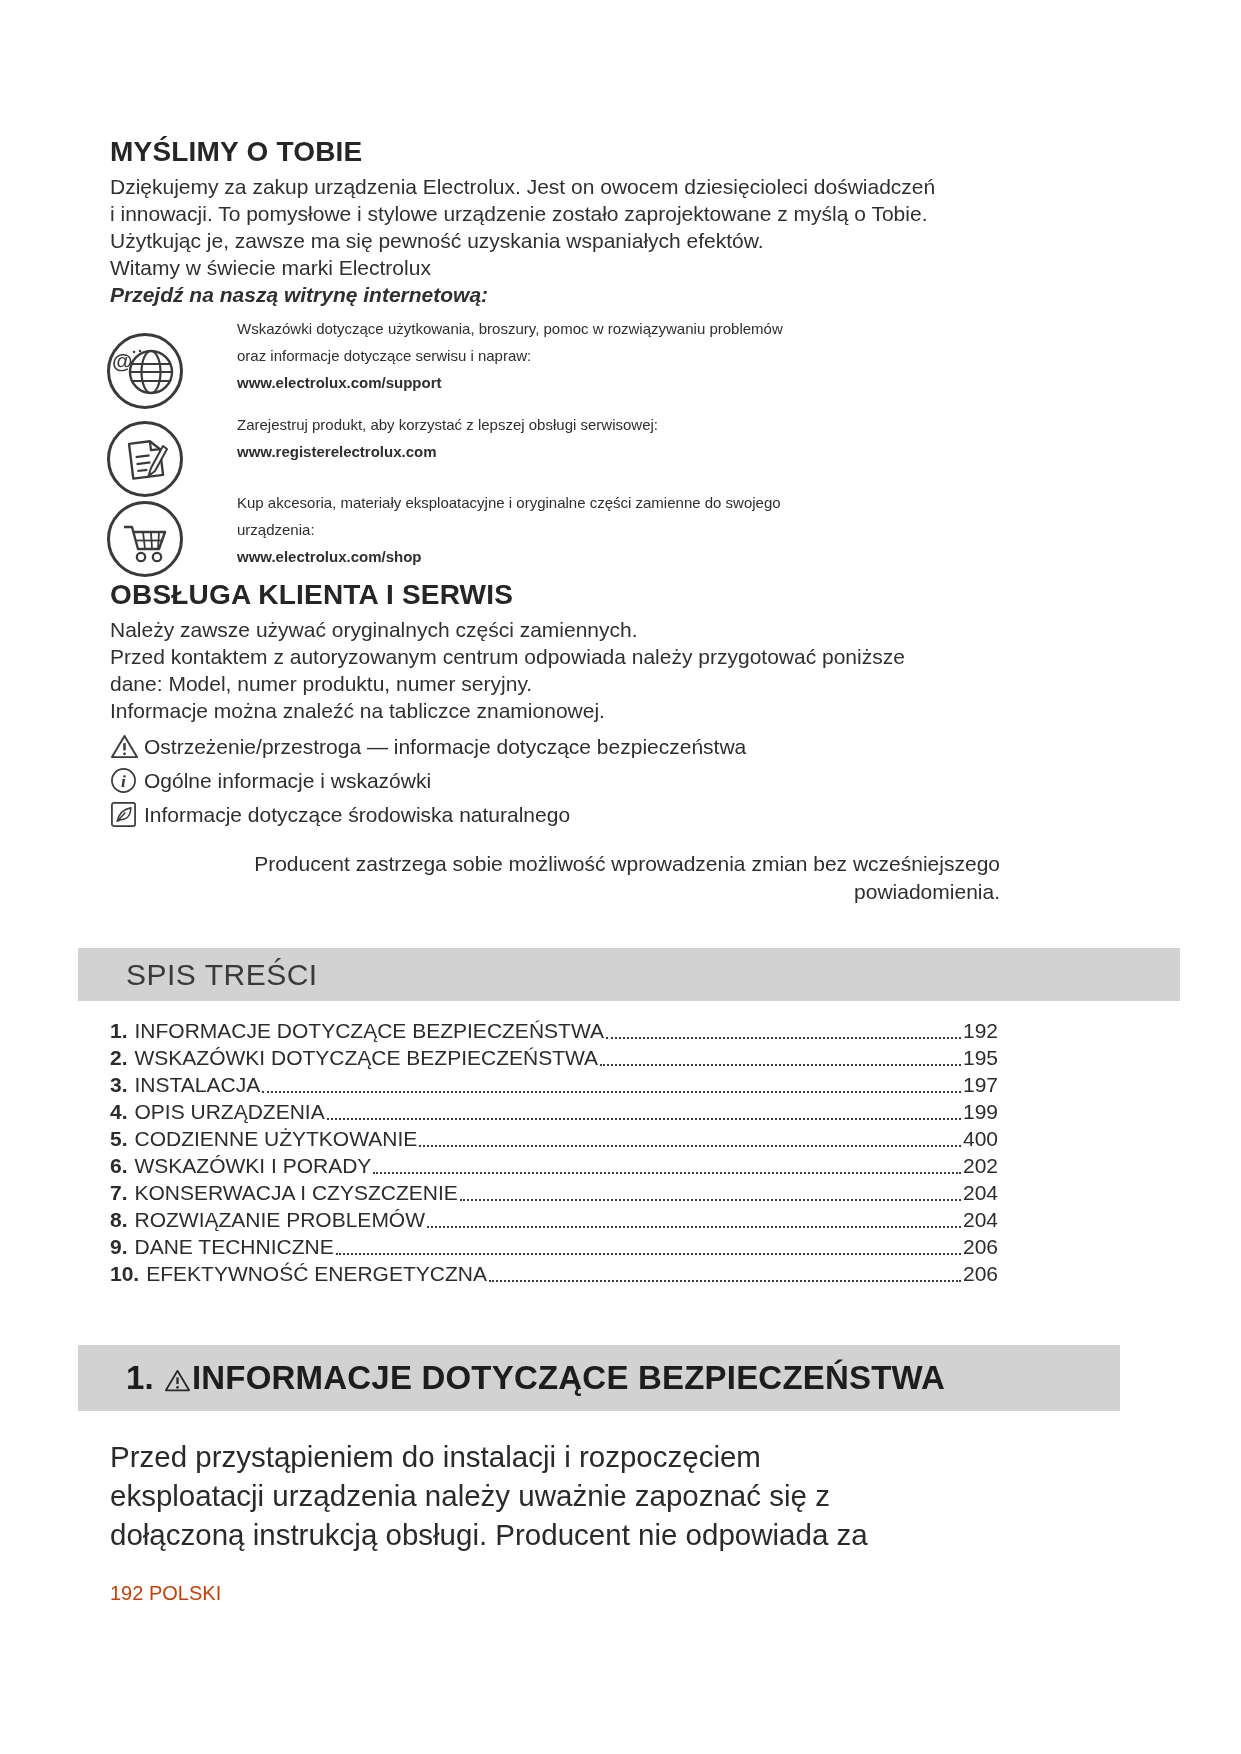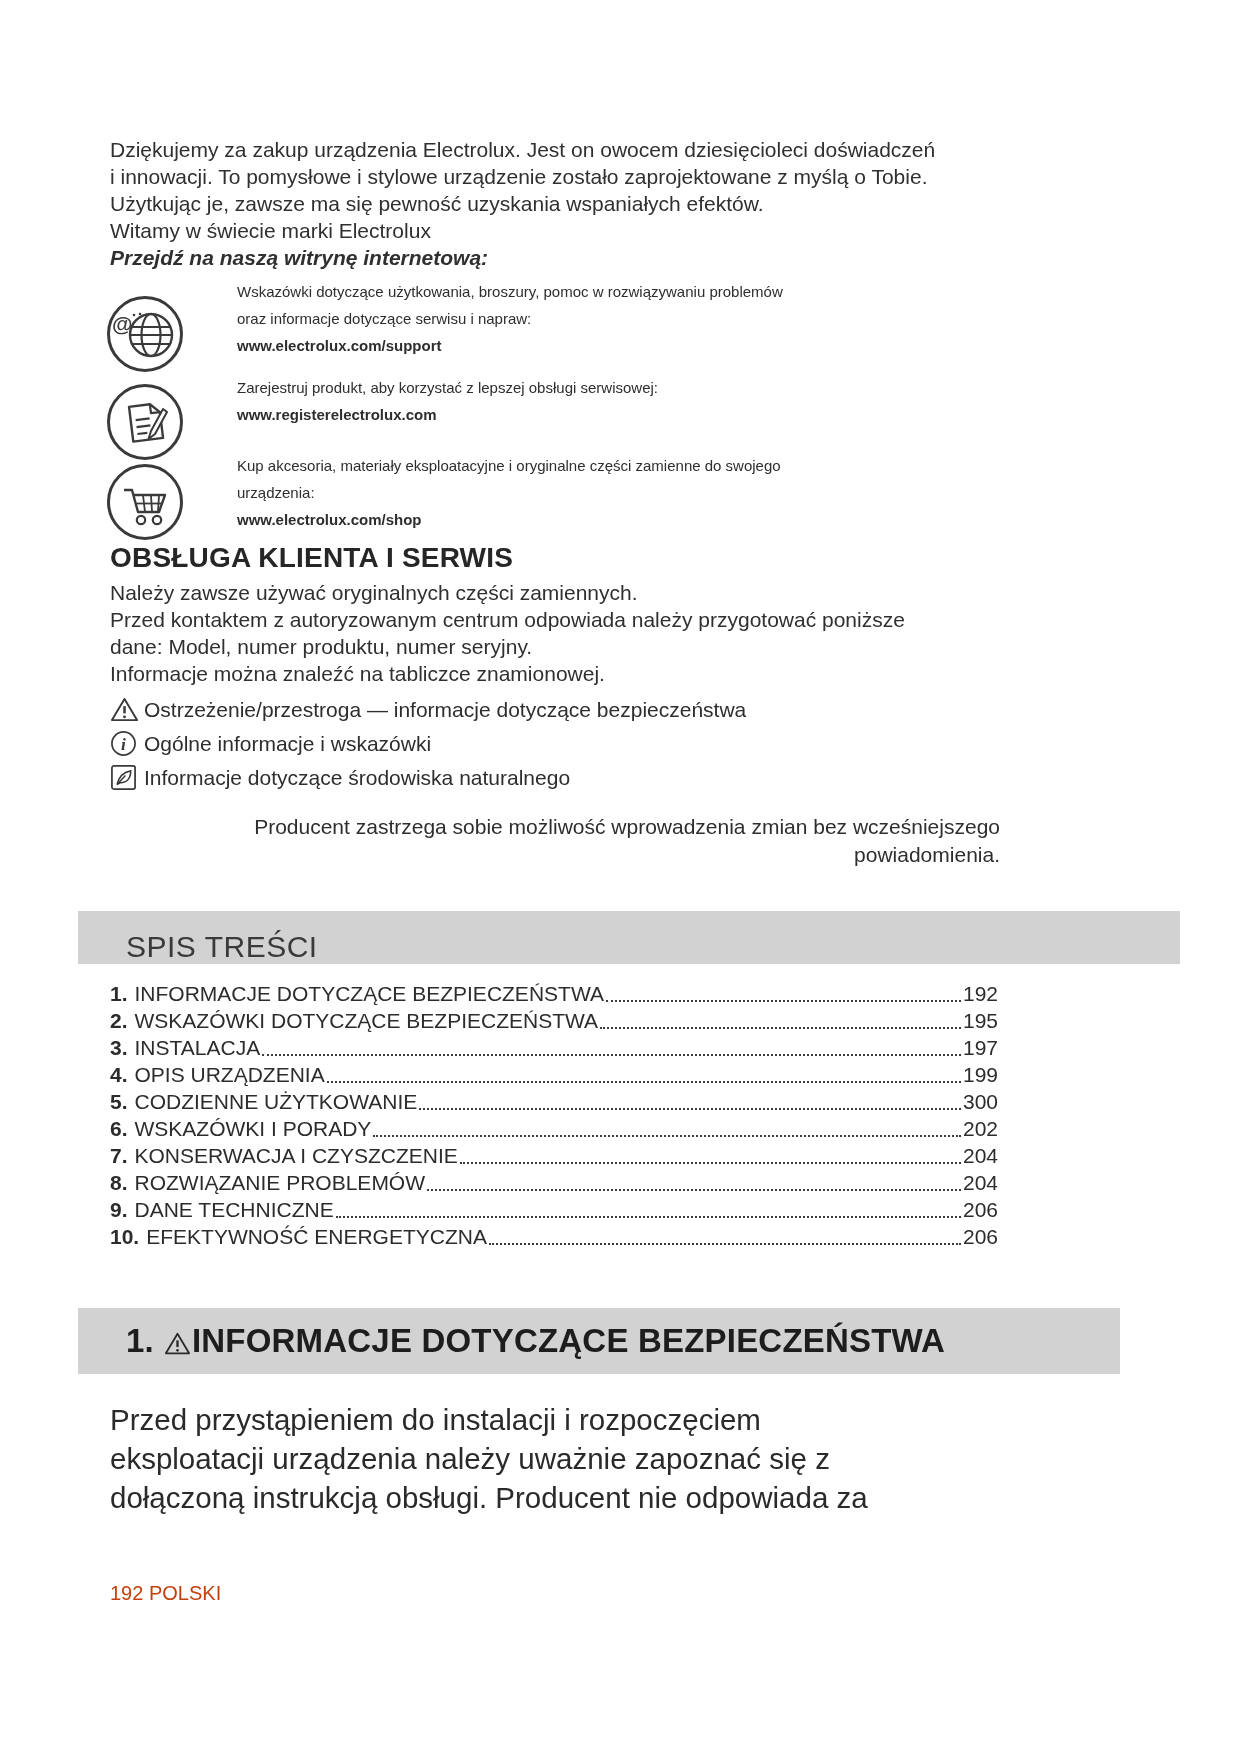--- a/index.html
+++ b/index.html
@@ -36,21 +36,21 @@
   .note-row { display:flex; align-items:center; margin-bottom:7px; font-size:21px; line-height:27px; }
   .note-icon { display:inline-flex; width:34px; flex:0 0 34px; align-items:center; }
   .note-icon svg { display:block; }
 
   .disclaimer { margin-top:22px; text-align:right; font-size:21px; line-height:28px; width:890px; }
 
   .bar {
     margin-left:-32px; background:#d2d2d2; display:flex; align-items:center;
     padding-left:48px;
   }
-  .toc-bar { margin-top:42px; width:1102px; height:53px; font-size:30px; color:#3a3a3a; letter-spacing:0.5px;align-items:flex-end; }
+  .toc-bar { margin-top:42px; width:1102px; height:53px; font-size:30px; color:#3a3a3a; letter-spacing:0.5px; }
   .sec-bar { margin-top:58px; width:1042px; height:66px; font-size:33px; font-weight:bold; color:#1d1d1d; letter-spacing:0.2px; }
   .sec-bar .sec-num { margin-right:10px; }
   .sec-bar .sec-tri { margin-right:1px; display:inline-flex; align-items:center; position:relative; top:2px; }
 
   .toc { margin-top:16px; width:888px; }
   .toc-row { display:flex; align-items:flex-end; font-size:21px; line-height:27px; color:#2c2c2c; }
   .toc-num { font-weight:bold; margin-right:7px; white-space:nowrap; }
   .toc-label { white-space:nowrap; }
   .toc-dots { flex:1; border-bottom:2.6px dotted #3c3c3c; margin:0 2px 5px 2px; min-width:16px; }
   .toc-page { white-space:nowrap; }
@@ -58,20 +58,21 @@
   .lead { margin-top:26px; font-size:29.5px; line-height:39px; color:#2a2a2a; width:980px; }
 
   .footer { position:absolute; left:110px; top:1582px; font-size:20px; color:#c2410c; }
 </style>
 </head>
 <body>
 
 <div class="page">
   <div class="content">
 
+    <h1 class="doc-h1">MYŚLIMY O TOBIE</h1>
     <div class="body-text">
       <div>Dziękujemy za zakup urządzenia Electrolux. Jest on owocem dziesięcioleci doświadczeń</div>
       <div>i innowacji. To pomysłowe i stylowe urządzenie zostało zaprojektowane z myślą o Tobie.</div>
       <div>Użytkując je, zawsze ma się pewność uzyskania wspaniałych efektów.</div>
       <div>Witamy w świecie marki Electrolux</div>
       <div class="bold">Przejdź na naszą witrynę internetową:</div>
     </div>
 
     <div class="resources">
 
@@ -209,21 +210,21 @@
       <div class="toc-row">
         <span class="toc-num">4.</span>
         <span class="toc-label">OPIS URZĄDZENIA</span>
         <span class="toc-dots"></span>
         <span class="toc-page">199</span>
       </div>
       <div class="toc-row">
         <span class="toc-num">5.</span>
         <span class="toc-label">CODZIENNE UŻYTKOWANIE</span>
         <span class="toc-dots"></span>
-        <span class="toc-page">300</span>
+        <span class="toc-page">400</span>
       </div>
       <div class="toc-row">
         <span class="toc-num">6.</span>
         <span class="toc-label">WSKAZÓWKI I PORADY</span>
         <span class="toc-dots"></span>
         <span class="toc-page">202</span>
       </div>
       <div class="toc-row">
         <span class="toc-num">7.</span>
         <span class="toc-label">KONSERWACJA I CZYSZCZENIE</span>

